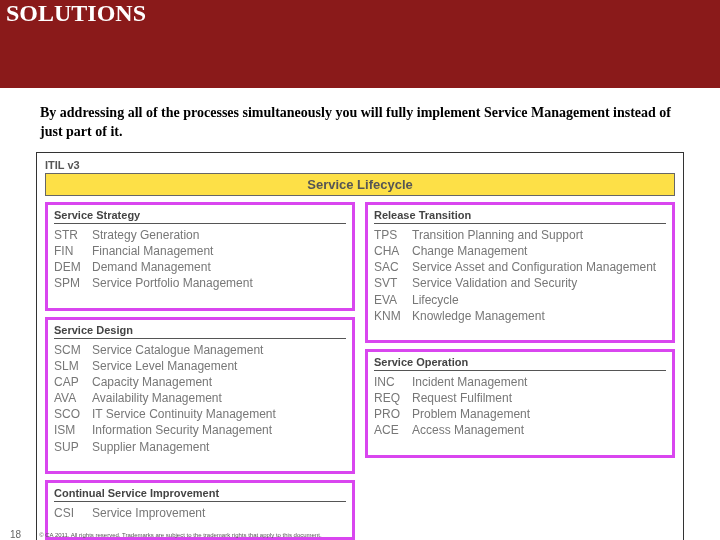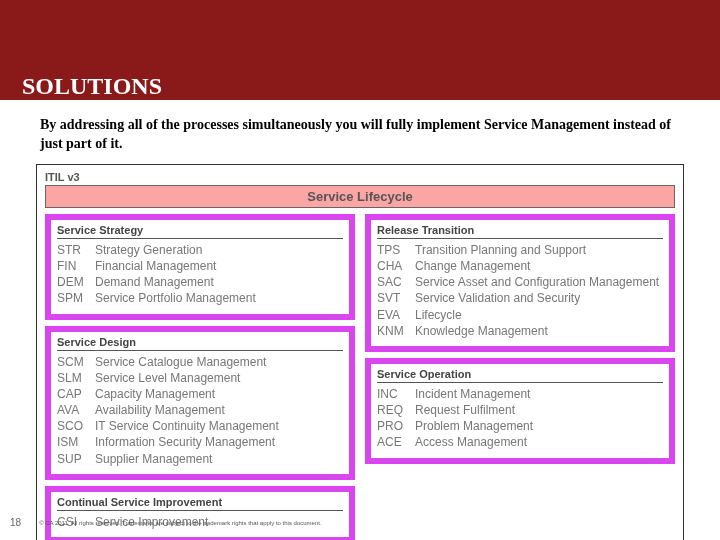--- a/index.html
+++ b/index.html
@@ -5,25 +5,25 @@
   * { box-sizing: border-box; margin: 0; padding: 0; }
   body {
     width: 720px;
     height: 540px;
     font-family: Georgia, 'Times New Roman', serif;
     background: #ffffff;
     position: relative;
   }
   .header-bar {
     background: #8a1a1a;
-    height: 100px;
+    height: 88px;
     width: 100%;
     display: flex;
-    align-items: flex-end;
-    padding-left: 22px;
+    align-items: flex-start;
+    padding-left: 6px;
   }
   .header-title {
     color: #ffffff;
     font-size: 24px;
     font-weight: bold;
     font-family: Georgia, serif;
   }
   .subtitle {
     padding: 16px 40px 10px 40px;
     font-size: 14px;
@@ -44,36 +44,36 @@
     margin-bottom: 2px;
   }
   .lifecycle-bar {
     border: 1px solid #666;
     text-align: center;
     font-weight: bold;
     font-size: 13px;
     padding: 3px 0;
     color: #555;
     filter: blur(0.4px);
-    background: #fca5a5;
+    background: #fde047;
     margin-bottom: 6px;
   }
   .columns {
     display: flex;
     gap: 10px;
   }
   .col {
     flex: 1;
     display: flex;
     flex-direction: column;
     gap: 6px;
   }
   .group {
-    border: 6px solid #d946ef;
-    padding: 4px 6px 7px 6px;
+    border: 3px solid #d946ef;
+    padding: 4px 6px 16px 6px;
   }
   .group-title {
     font-weight: bold;
     font-size: 11px;
     color: #444;
     filter: blur(0.3px);
     margin-bottom: 1px;
   }
   .group-divider {
     border-top: 1px solid #555;
@@ -90,21 +90,21 @@
     width: 38px;
     flex-shrink: 0;
   }
   .desc {
     flex: 1;
     white-space: nowrap;
     overflow: hidden;
   }
   .footer {
     position: absolute;
-    bottom: 12px;
+    bottom: 0;
     left: 10px;
     display: flex;
     align-items: center;
     gap: 18px;
     font-family: Arial, sans-serif;
   }
   .page-num {
     font-size: 10px;
     color: #666;
   }

